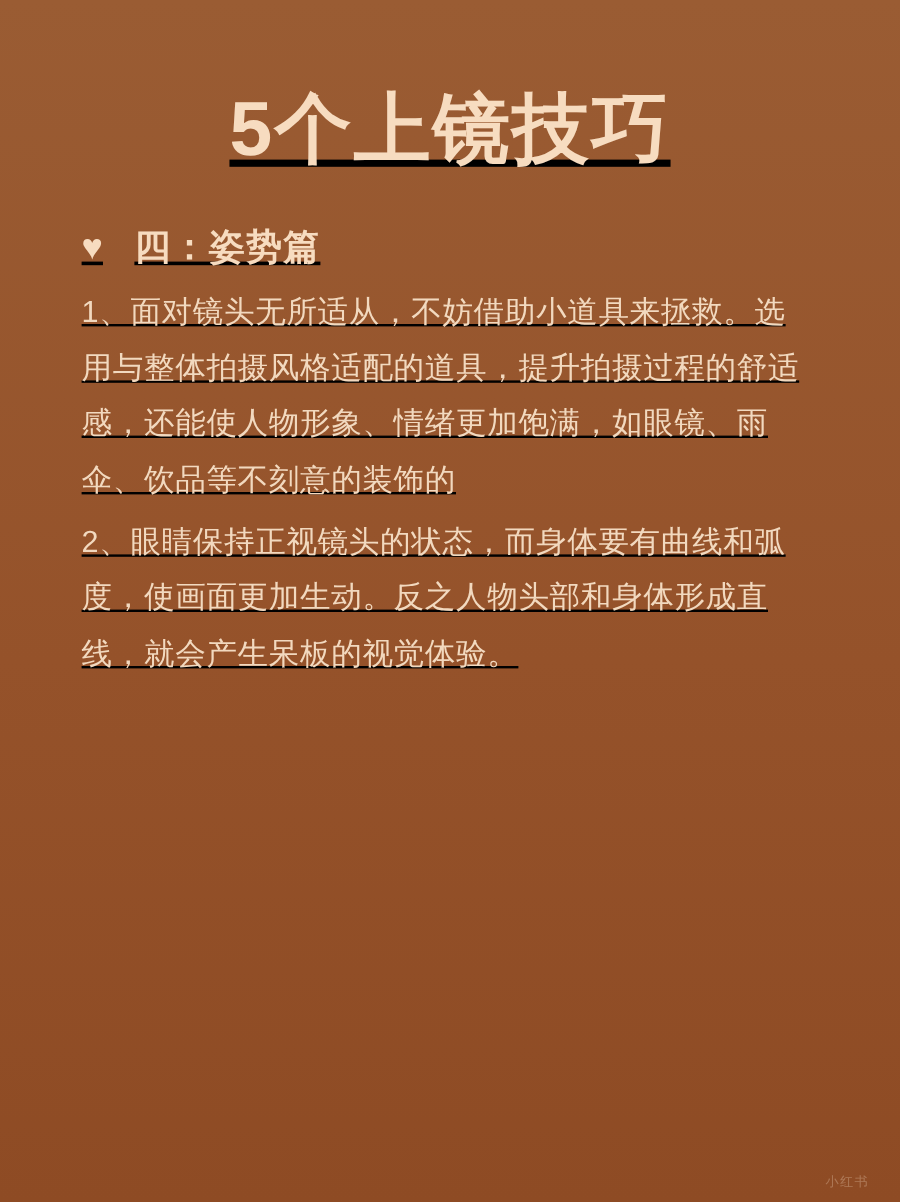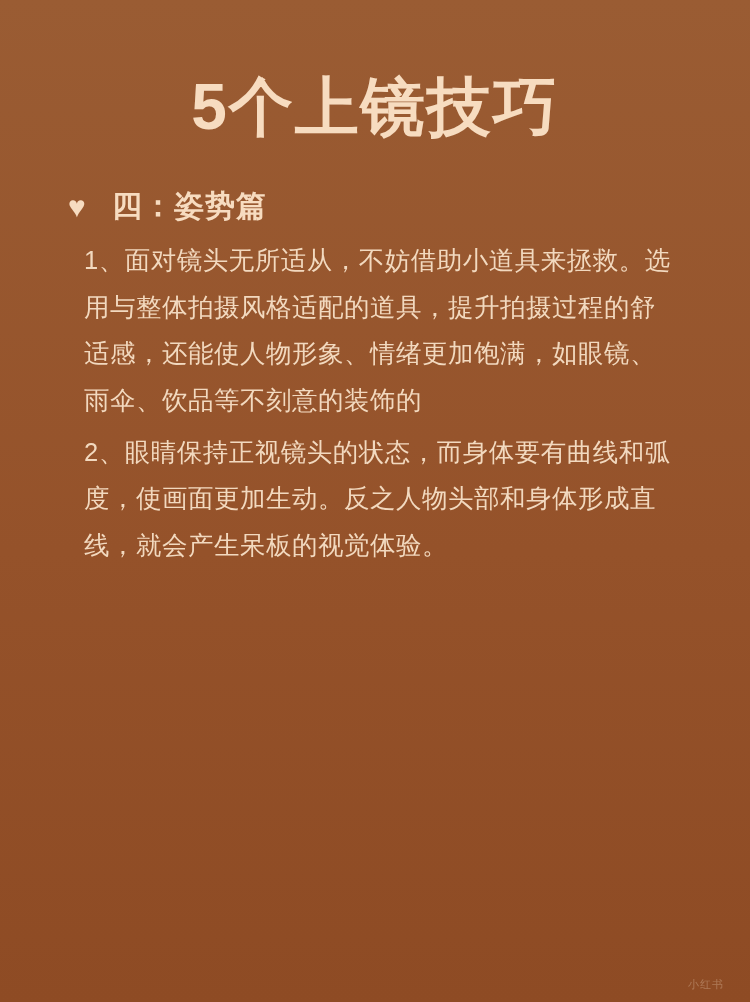--- a/index.html
+++ b/index.html
@@ -12,20 +12,21 @@
     background: #99552c;
     font-family: "Liberation Sans", "DejaVu Sans", sans-serif;
     overflow: hidden;
   }
   .page {
     position: relative;
     width: 750px;
     height: 1002px;
     box-sizing: border-box;
     background: linear-gradient(180deg, #9a5c33 0%, #95522a 55%, #8e4b24 100%);
+    text-decoration: underline;
   }
   .title {
     margin: 0;
     padding-top: 72px;
     text-align: center;
     font-size: 64px;
     line-height: 1.1;
     font-weight: 700;
     color: #f7dcc0;
     letter-spacing: 2px;
@@ -51,21 +52,21 @@
     letter-spacing: 1px;
   }
   .body-text {
     margin: 0 72px 0 68px;
   }
   .para {
     font-size: 25.5px;
     line-height: 1.82;
     color: #f2d9bf;
     letter-spacing: 0.5px;
-    margin: 0 0 6px 16px;
+    margin: 0 0 6px 0;
     text-align: left;
   }
   .watermark {
     position: absolute;
     right: 26px;
     bottom: 10px;
     font-size: 11px;
     color: rgba(255, 236, 214, 0.28);
     letter-spacing: 1px;
   }

